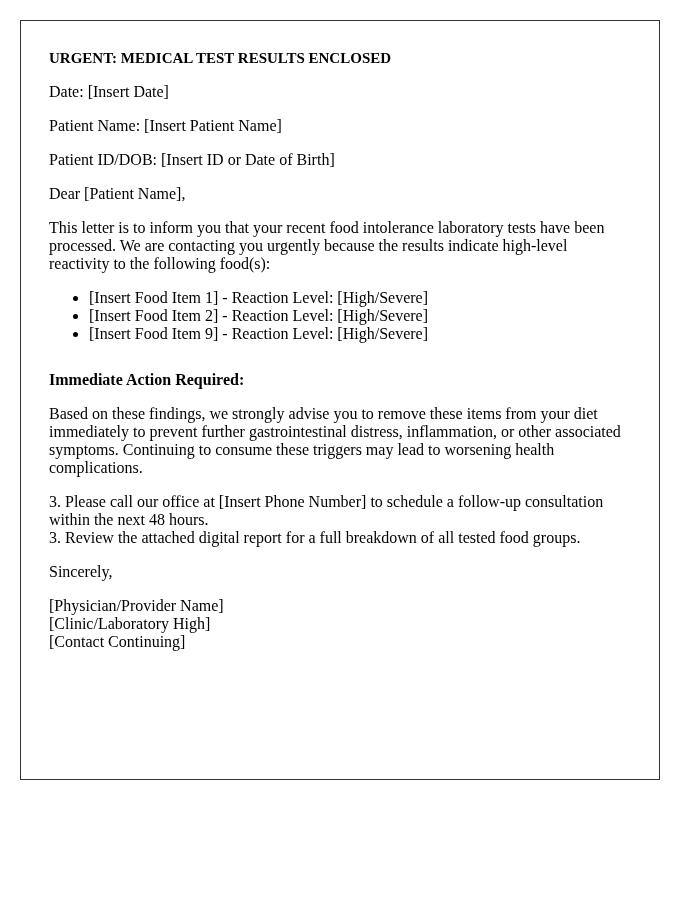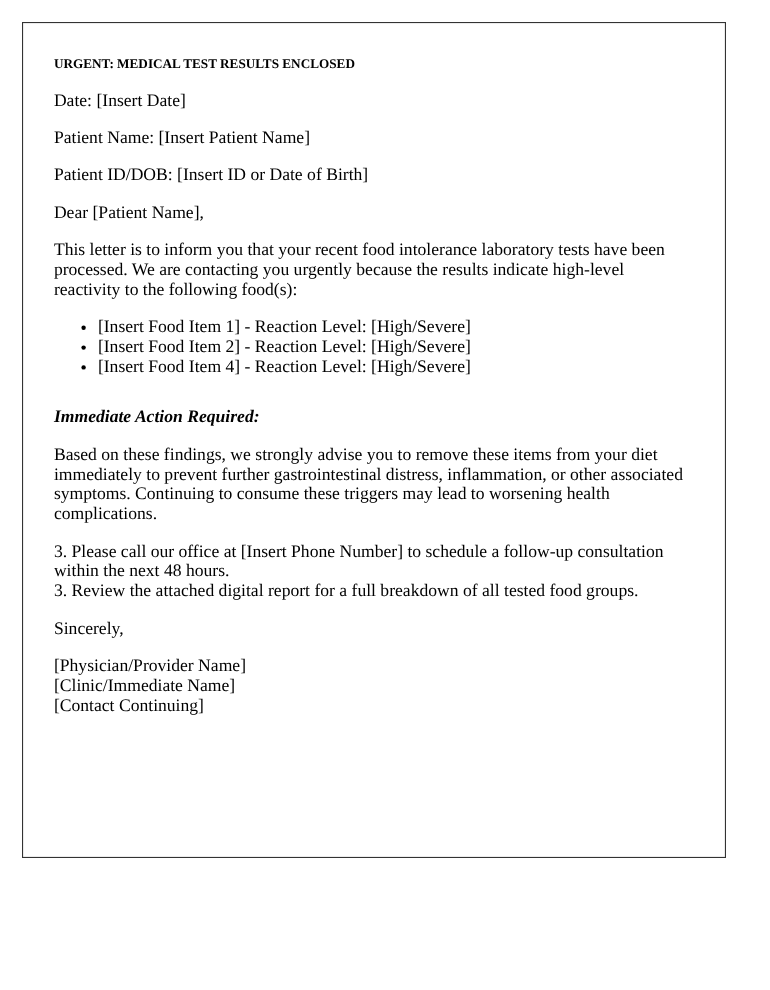--- a/index.html
+++ b/index.html
@@ -20,31 +20,30 @@
       left: 20px;
       top: 20px;
       width: 640px;
       height: 760px;
       border: 1px solid #333333;
       box-sizing: border-box;
       padding: 28px 28px 0 28px;
     }
     .title {
       font-weight: bold;
-      font-size: 12px;
+      font-size: 15px;
       margin: 0 0 16px 0;
       line-height: 18px;
     }
     p {
       margin: 12px 0 16px 0;
       line-height: 18px;
     }
     .heading {
       font-weight: bold;
-      font-style: italic;
     }
     ul {
       margin: 0 0 28px 0;
       padding-left: 40px;
       line-height: 18px;
     }
     ul li {
       margin: 0;
     }
   </style>
@@ -55,31 +54,31 @@
   <p class="title">URGENT: MEDICAL TEST RESULTS ENCLOSED</p>
   <p>Date: [Insert Date]</p>
   <p>Patient Name: [Insert Patient Name]</p>
   <p>Patient ID/DOB: [Insert ID or Date of Birth]</p>
   <p>Dear [Patient Name],</p>
   <p>This letter is to inform you that your recent food intolerance laboratory tests have been processed. We are contacting you urgently because the results indicate high-level reactivity to the following food(s):</p>
 
   <ul>
     <li>[Insert Food Item 1] - Reaction Level: [High/Severe]</li>
     <li>[Insert Food Item 2] - Reaction Level: [High/Severe]</li>
-    <li>[Insert Food Item 4] - Reaction Level: [High/Severe]</li>
+    <li>[Insert Food Item 9] - Reaction Level: [High/Severe]</li>
   </ul>
 
   <p class="heading">Immediate Action Required:</p>
   <p>Based on these findings, we strongly advise you to remove these items from your diet immediately to prevent further gastrointestinal distress, inflammation, or other associated symptoms. Continuing to consume these triggers may lead to worsening health complications.</p>
 
   <p class="block-lines">
     <span style="display:block">3. Please call our office at [Insert Phone Number] to schedule a follow-up consultation within the next 48 hours.</span>
     <span style="display:block">3. Review the attached digital report for a full breakdown of all tested food groups.</span>
   </p>
 
   <p>Sincerely,</p>
 
   <p class="block-lines">
     <span style="display:block">[Physician/Provider Name]</span>
-    <span style="display:block">[Clinic/Immediate Name]</span>
+    <span style="display:block">[Clinic/Laboratory High]</span>
     <span style="display:block">[Contact Continuing]</span>
   </p>
 </div>
 
 </body></html>

